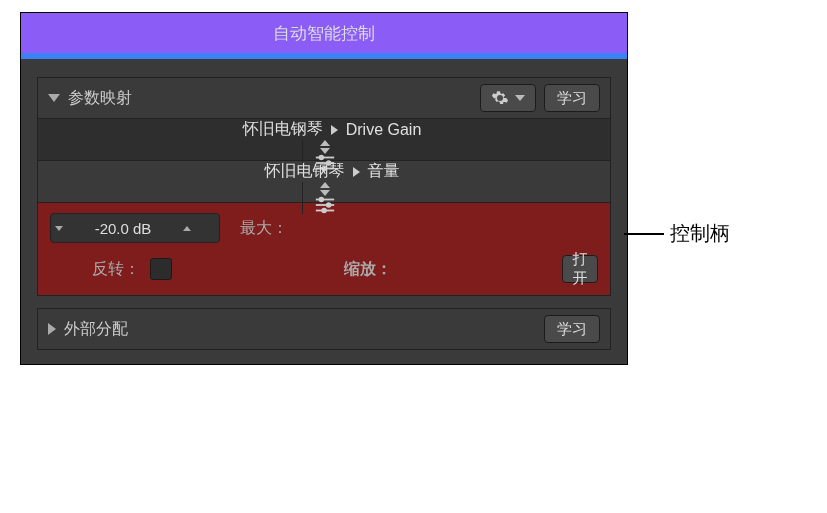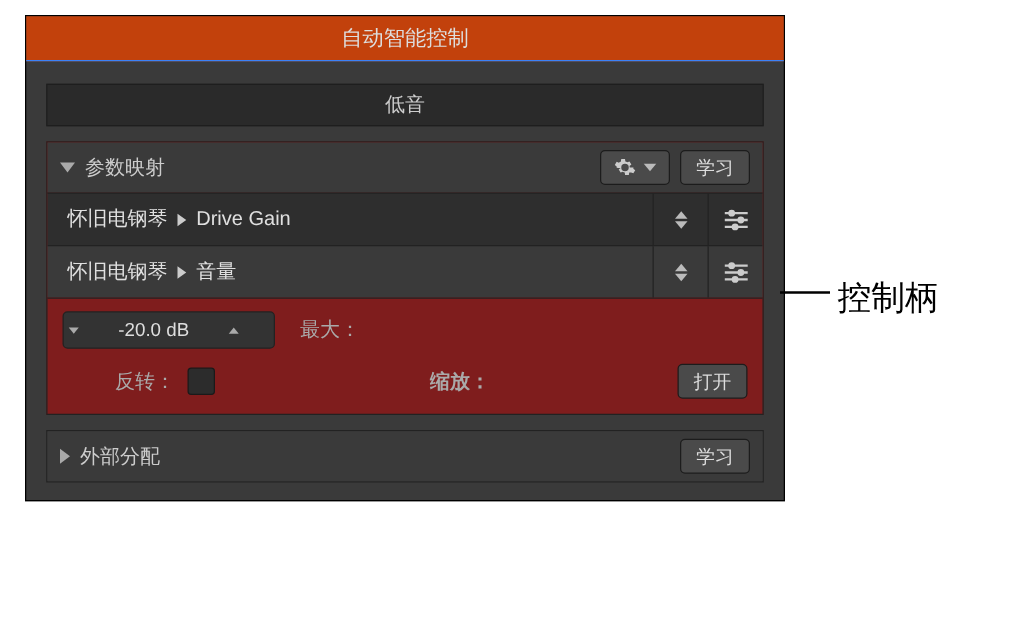--- a/index.html
+++ b/index.html
@@ -14,28 +14,28 @@
   }
   .panel {
     position: absolute;
     left: 20px;
     top: 12px;
     width: 608px;
     background: #3a3a3a;
     border: 1px solid #000;
   }
   .titlebar {
-    height: 36px;
+    height: 46px;
     display: flex;
     align-items: center;
     justify-content: center;
-    background: #c2410c;
+    background: #8b5cf6;
     color: #ddd;
     font-size: 17px;
-    border-bottom: 1px solid #3b82f6;
+    border-bottom: 6px solid #3b82f6;
   }
   .inner {
     padding: 18px 16px 14px 16px;
     display: flex;
     flex-direction: column;
     gap: 12px;
   }
   .name-field {
     height: 34px;
     background: #2a2a2a;
@@ -93,20 +93,21 @@
     padding: 0 6px;
   }
   .gear-svg { width: 18px; height: 18px; fill: #ccc; }
   .chev { width:0;height:0;border-left:5px solid transparent;border-right:5px solid transparent;border-top:6px solid #bbb;}
   .map-list { }
   .map-row {
     height: 42px;
     display: flex;
     align-items: center;
     border-top: 1px solid #222;
+    flex-direction: column;
   }
   .map-row.selected { background: #2e2e2e; }
   .map-row:not(.selected) { background: #3a3a3a; }
   .map-label {
     flex: 1;
     display: flex;
     align-items: center;
     gap: 4px;
     padding-left: 16px;
     color: #e0e0e0;
@@ -166,52 +167,49 @@
   .num-field .nup {width:0;height:0;border-left:4px solid transparent;border-right:4px solid transparent;border-bottom:5px solid #aaa;}
   .num-field .ndn {width:0;height:0;border-left:4px solid transparent;border-right:4px solid transparent;border-top:5px solid #aaa;}
   .num-val { min-width: 76px; text-align:center; font-size:15px;}
   .num-field.wide { width: 170px; gap: 22px; }
   .chk {
     width: 22px; height: 22px;
     background: #2c2c2c;
     border: 1px solid #1a1a1a;
     border-radius: 3px;
   }
-  .open-btn { width: 56px; }
+  .open-btn { width: 36px; }
 
   .callout-line {
     position: absolute;
     top: 233px;
     left: 624px;
     width: 40px;
     height: 2px;
     background: #000;
   }
   .callout-text {
     position: absolute;
     top: 220px;
     left: 670px;
     color: #000;
-    font-size: 27px;
+    font-size: 20px;
   }
 </style>
 </head>
 <body>
 
 <div class="panel">
 
   <div class="titlebar">
     <span>自动智能控制</span>
   </div>
 
   <div class="inner">
 
-    <div class="name-field">
-      <span>低音</span>
-    </div>
 
     <div class="section">
       <div class="section-header">
         <span class="disclosure open"></span>
         <span class="section-title">参数映射</span>
         <span class="spacer"></span>
         <div class="btn gear-btn">
           <svg class="gear-svg" viewBox="0 0 24 24">
               <path d="M12 8a4 4 0 100 8 4 4 0 000-8zm9 4a7 7 0 01-.1 1.2l2 1.6-2 3.4-2.4-1a7 7 0 01-2 .1l-.4 2.6h-4l-.4-2.6a7 7 0 01-2-.9l-2.4 1-2-3.4 2-1.6A7 7 0 013 12a7 7 0 01.1-1.2l-2-1.6 2-3.4 2.4 1a7 7 0 012-.9L8 3h4l.4 2.6a7 7 0 012 .9l2.4-1 2 3.4-2 1.6c.1.4.2.8.2 1.5z"></path>
             </svg>

